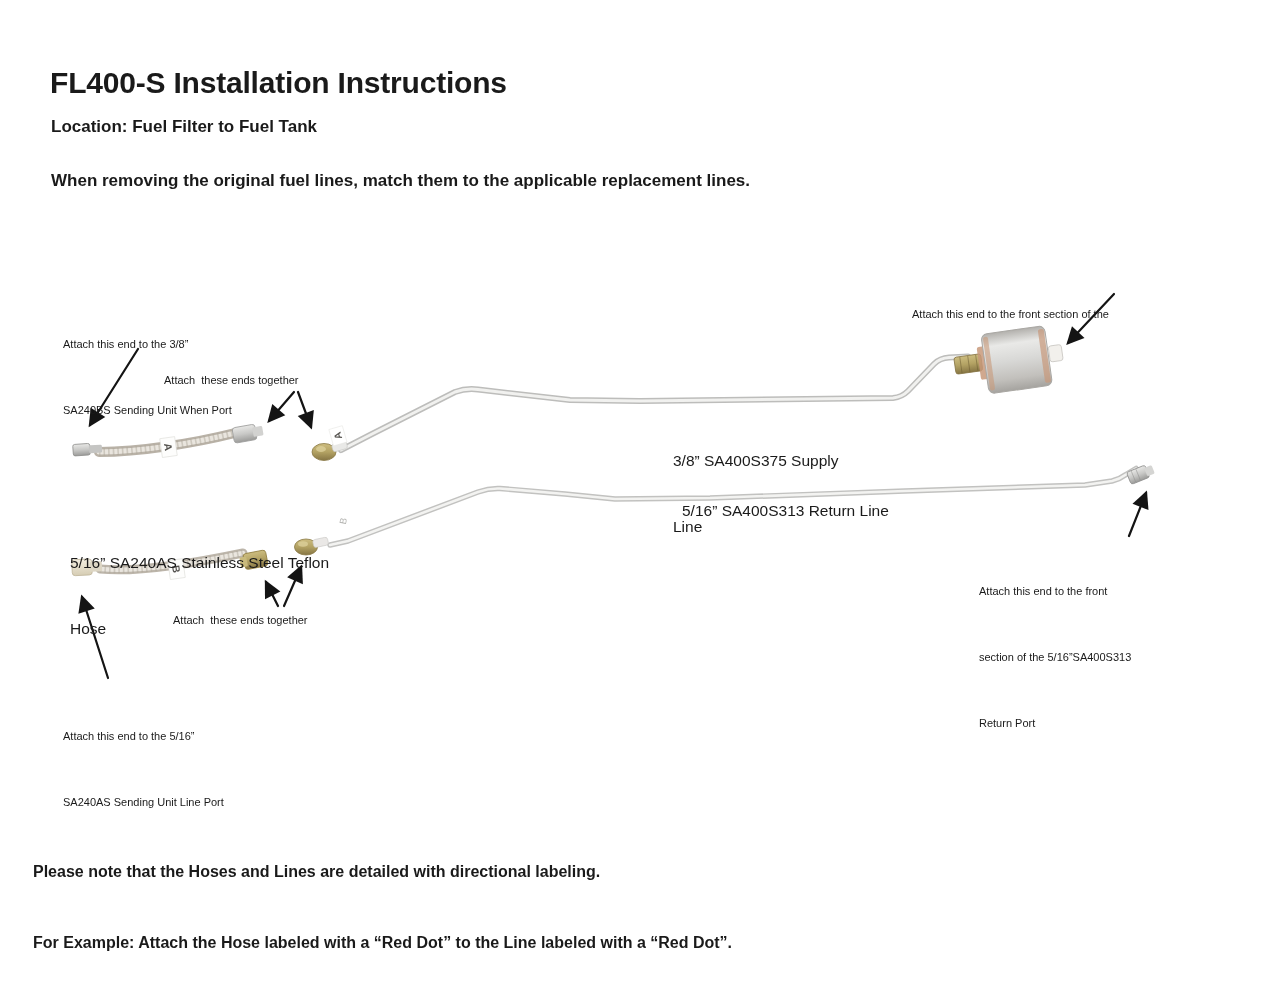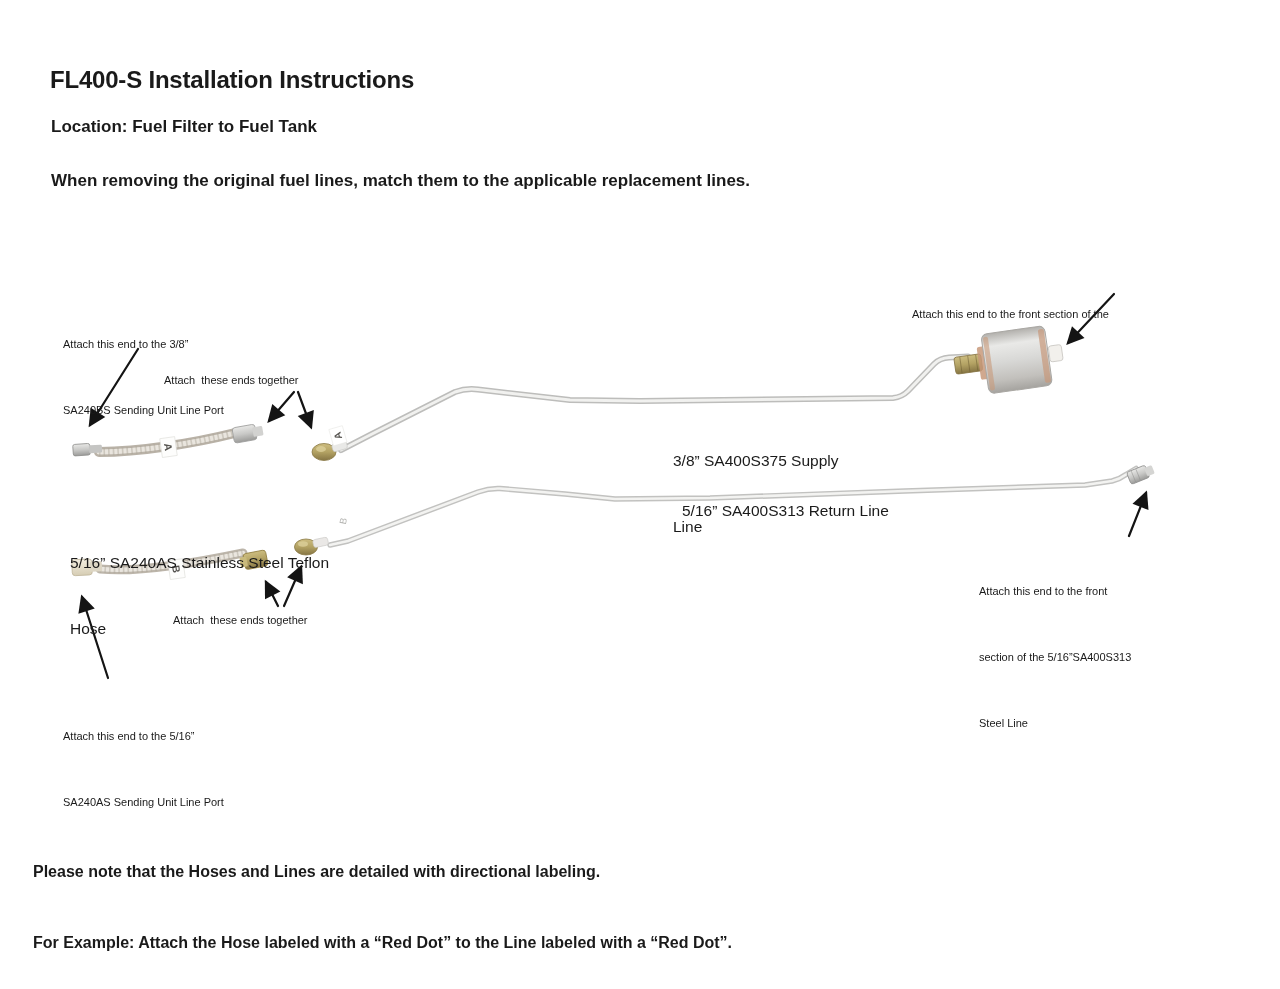--- a/index.html
+++ b/index.html
@@ -1,21 +1,21 @@
 <!DOCTYPE html>
 <html><head>
 <meta charset="utf-8">
 <style>
   * { margin: 0; padding: 0; box-sizing: border-box; }
   html, body { width: 1280px; height: 989px; background: #ffffff; overflow: hidden; }
   body { font-family: "Liberation Sans", sans-serif; color: #1a1a1a; }
   .canvas { position: relative; width: 1280px; height: 989px; background: #fff; }
   svg.diagram { position: absolute; left: 0; top: 0; width: 1280px; height: 989px; }
   .txt { position: absolute; white-space: pre; }
-  .title { font-size: 24px; font-weight: bold; letter-spacing: -0.2px; }
+  .title { font-size: 30px; font-weight: bold; letter-spacing: -0.2px; }
   .h2 { font-size: 17px; font-weight: bold; }
   .callout { font-size: 11px; line-height: 22px; }
   .plabel { font-size: 15.5px; line-height: 22px; }
   .note { font-size: 16px; font-weight: bold; line-height: 23.5px; }
 </style>
 </head>
 <body>
 
 <div class="canvas">
 
@@ -146,21 +146,21 @@
   <div class="txt title" style="left:50px; top:66px;">FL400-S Installation Instructions</div>
   <div class="txt h2" style="left:51px; top:171px;">When removing the original fuel lines, match them to the applicable replacement lines.</div>
   <div class="txt h2" style="left:51px; top:117px;">Location: Fuel Filter to Fuel Tank</div>
 
   <div class="txt callout" style="left:912px; top:259px;">
     <div>Attach this end to the front section of the</div>
   </div>
 
   <div class="txt callout" style="left:63px; top:289px;">
     <div>Attach this end to the 3/8”</div>
-    <div>SA240BS Sending Unit Line Port</div>
+    <div>SA240BS Sending Unit When Port</div>
   </div>
 
   <div class="txt callout" style="left:164px; top:369px;">Attach  these ends together</div>
 
 
   <div class="txt plabel" style="left:673px; top:406px;">
     <div>3/8” SA400S375 Supply</div>
     <div>Line</div>
   </div>
 
@@ -174,21 +174,21 @@
   <div class="txt callout" style="left:173px; top:609px;">Attach  these ends together</div>
 
   <div class="txt callout" style="left:63px; top:681px;">
     <div>Attach this end to the 5/16”</div>
     <div>SA240AS Sending Unit Line Port</div>
   </div>
 
   <div class="txt callout" style="left:979px; top:536px;">
     <div>Attach this end to the front</div>
     <div>section of the 5/16”SA400S313</div>
-    <div>Steel Line</div>
+    <div>Return Port</div>
   </div>
 
   <div class="txt note" style="left:33px; top:813px;">
     <div>Please note that the Hoses and Lines are detailed with directional labeling.</div>
     <div>For Example: Attach the Hose labeled with a “Red Dot” to the Line labeled with a “Red Dot”.</div>
   </div>
 
 </div>
 
 </body></html>

